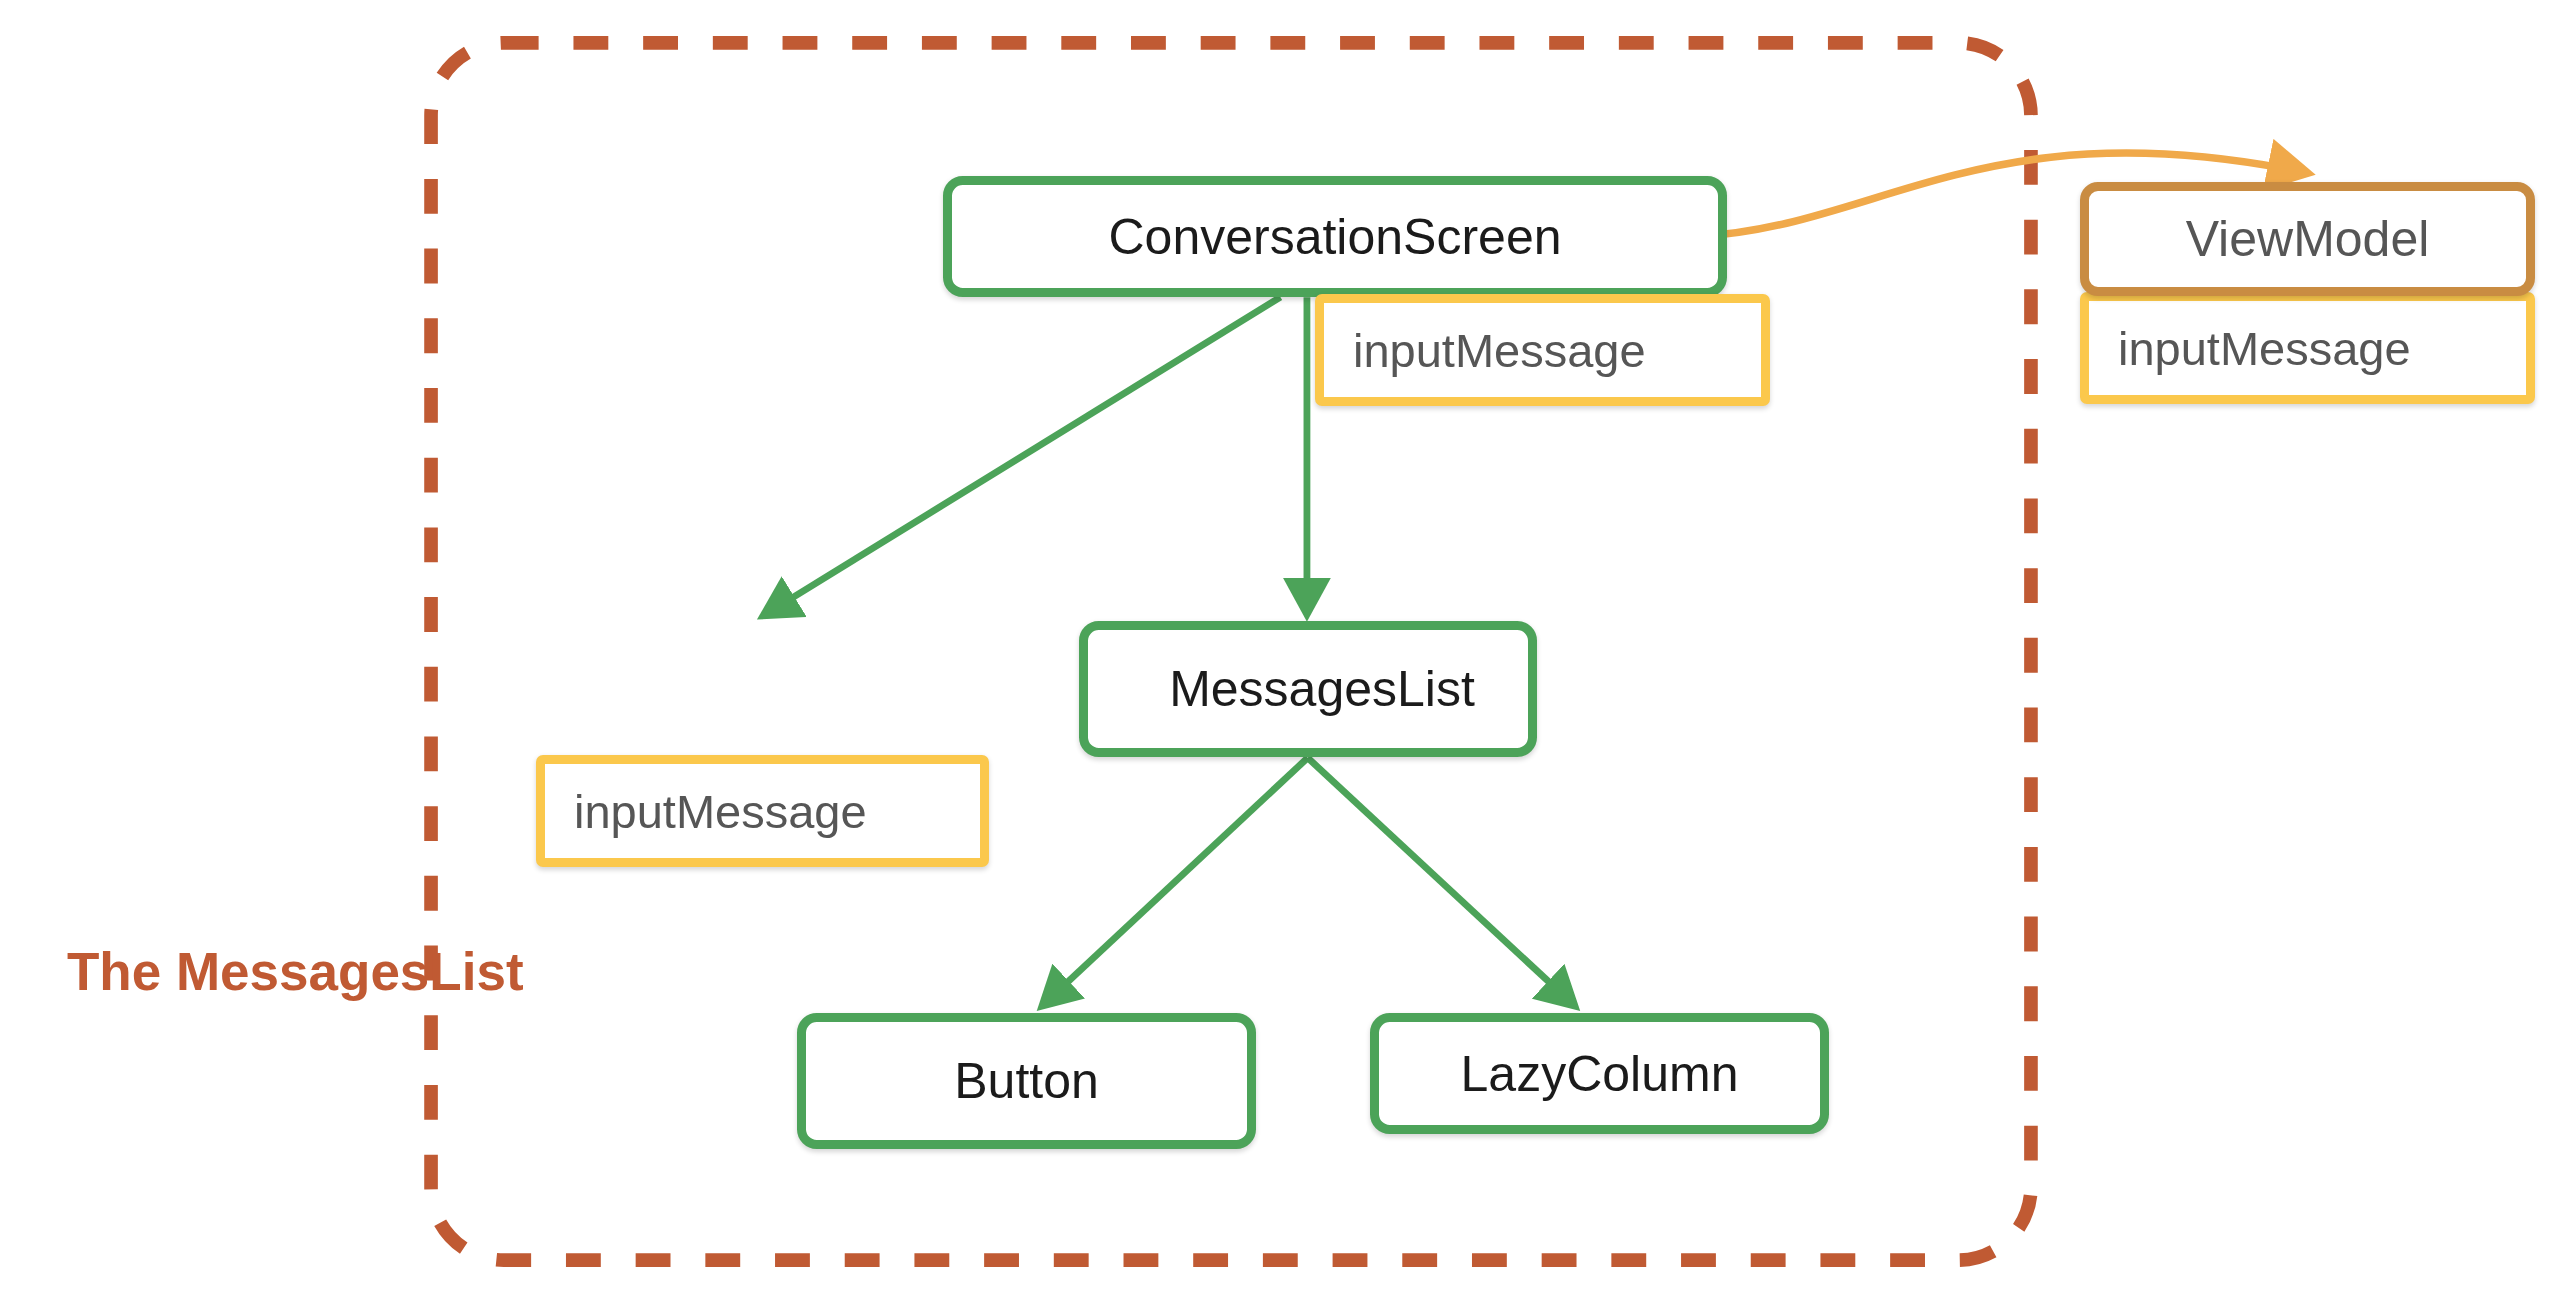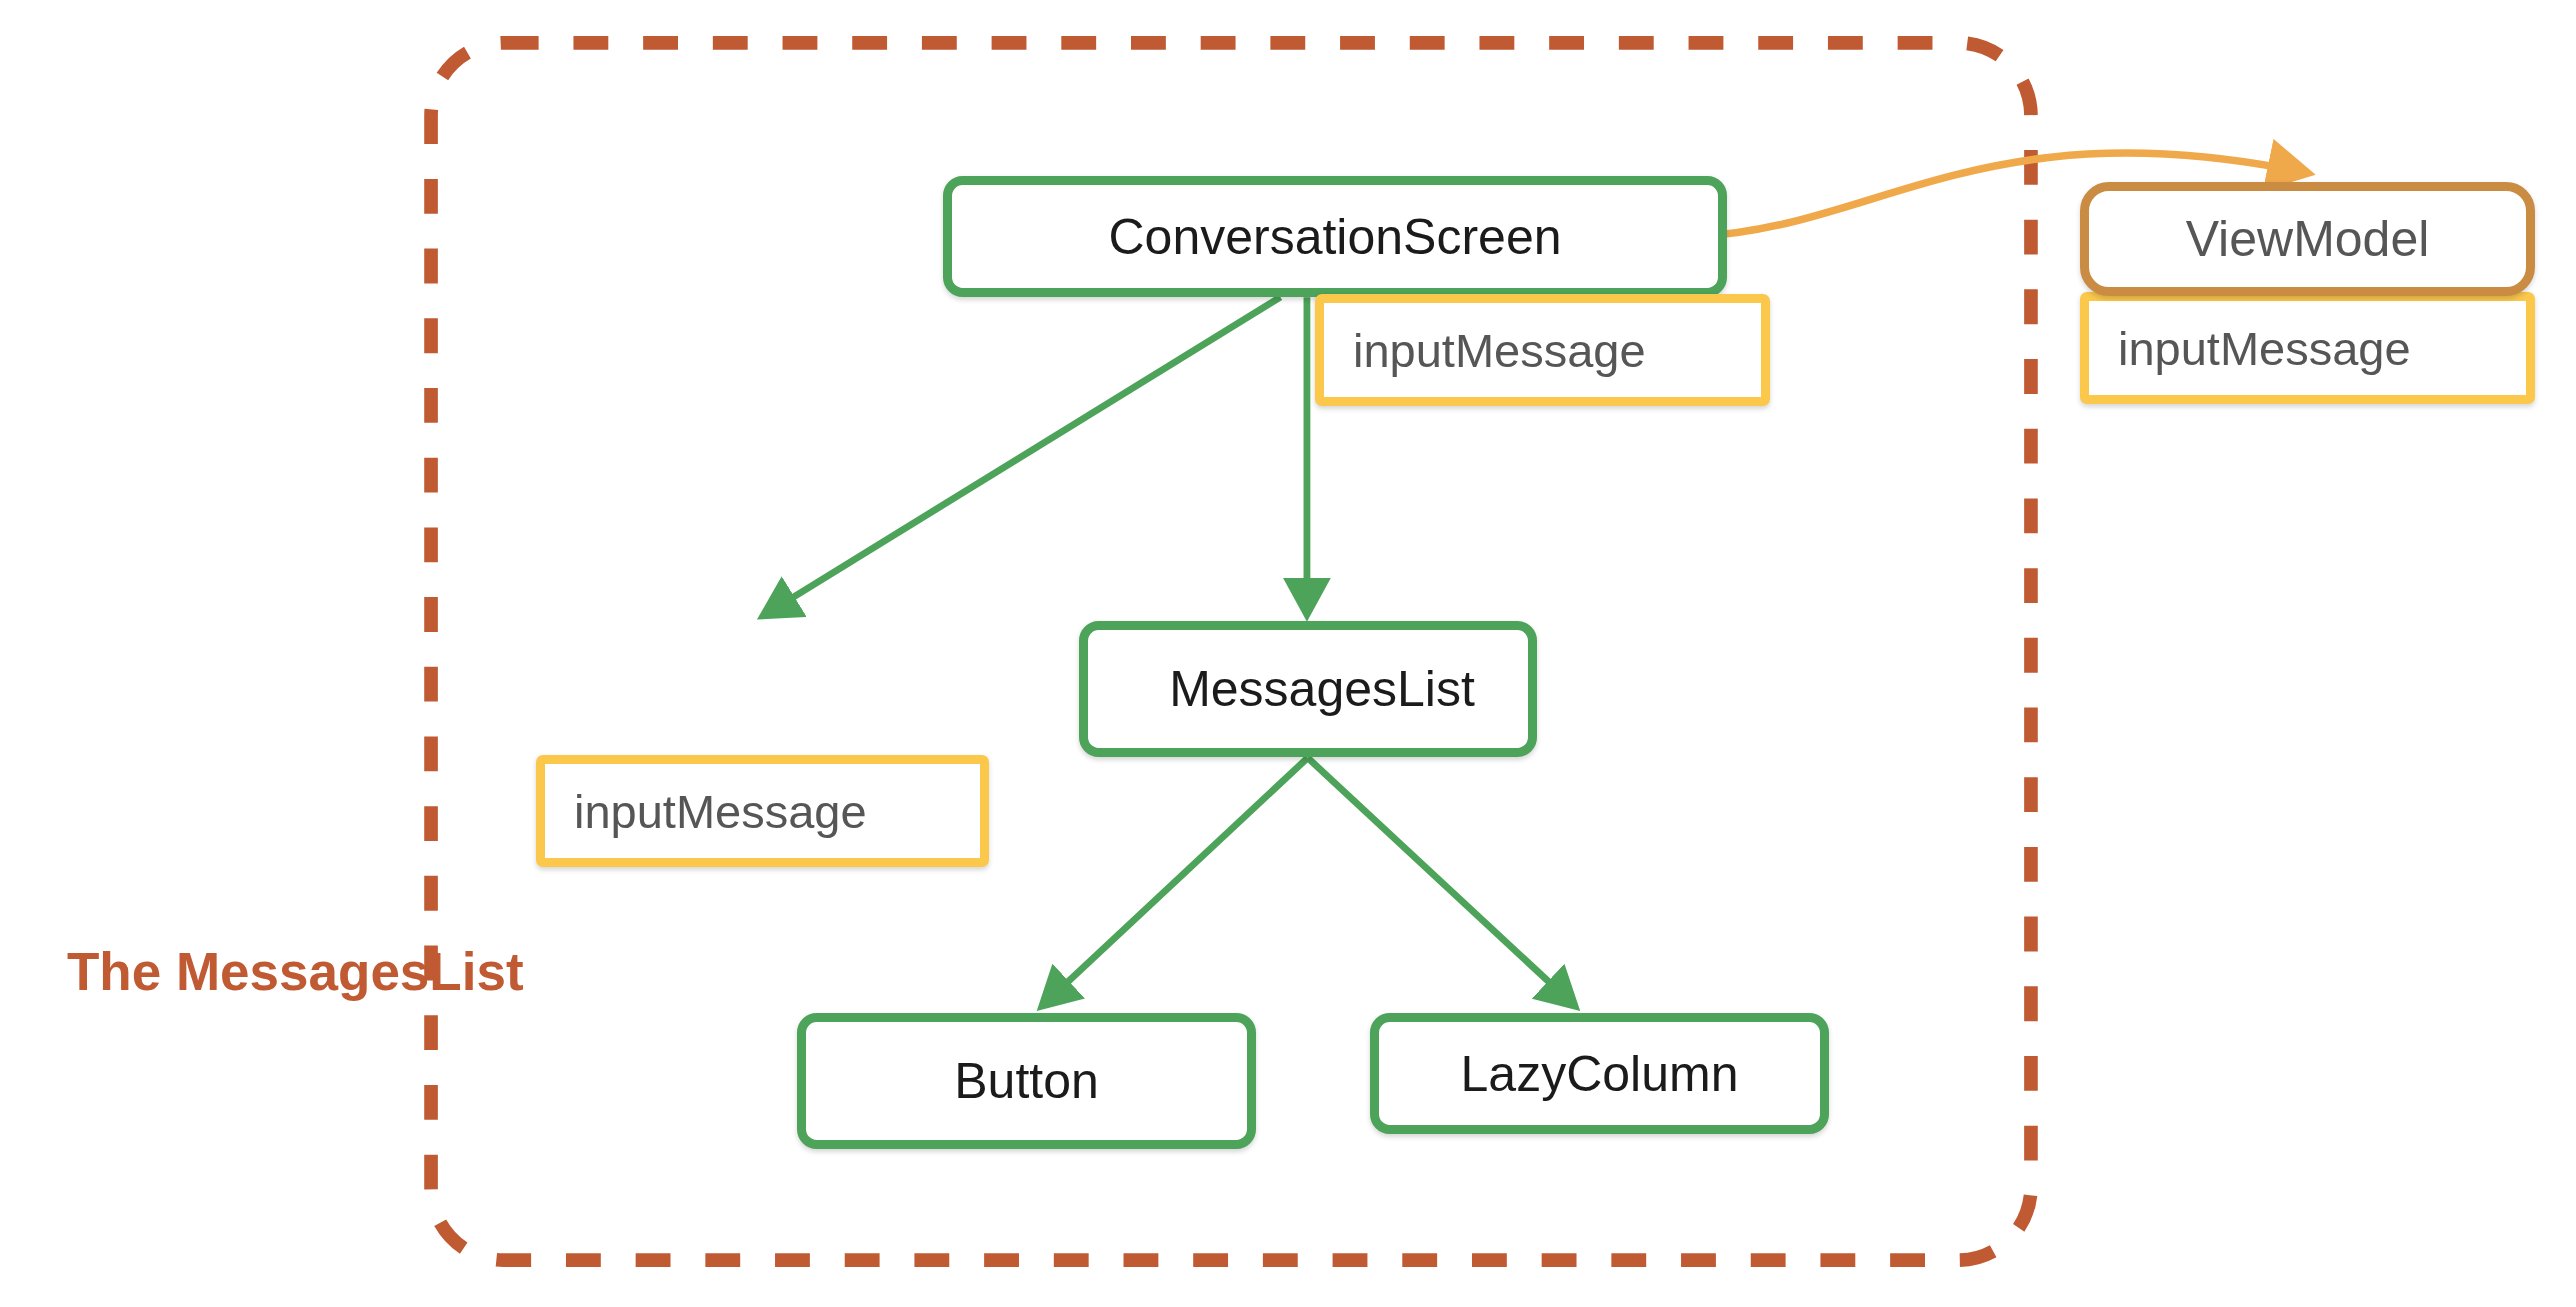--- a/index.html
+++ b/index.html
@@ -58,21 +58,21 @@
     border-radius: 19.7px;
   }
   .composable .node-label {
     color: #1b1b1b;
     font-size: 50px;
   }
 
   .viewmodel {
     border-color: #C98C42;
     border-width: 9.8px;
-    border-radius: 29px;
+    border-radius: 18px;
   }
   .viewmodel .node-label {
     color: #565656;
     font-size: 50px;
   }
 
   .state-badge {
     border-color: #FBC84C;
     border-width: 9px;
     border-radius: 7px;

